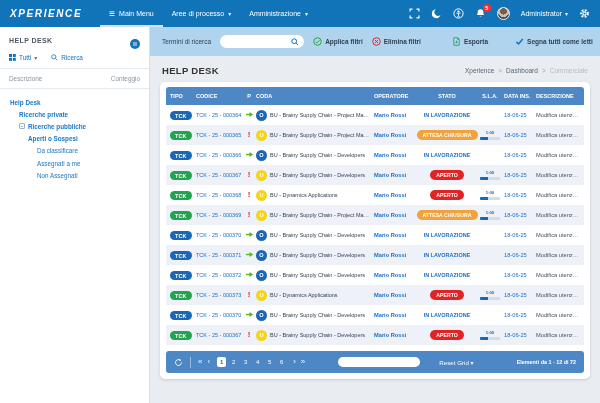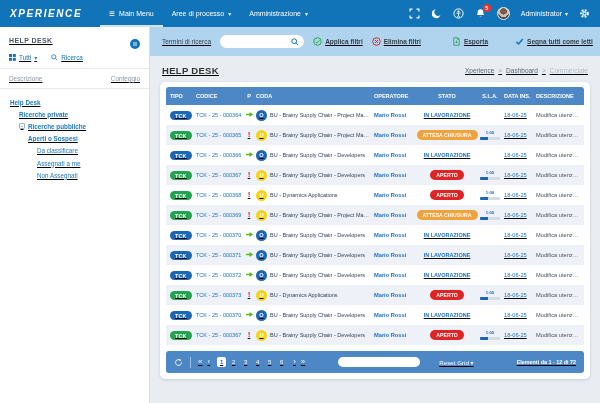--- a/index.html
+++ b/index.html
@@ -17,21 +17,21 @@
   .nav-right { margin-left:auto; display:flex; align-items:center; gap:11px; }
   .nav-ic { width:11px; height:11px; display:inline-flex; cursor:pointer; position:relative; }
   .nav-ic svg { width:100%; height:100%; }
   .badge { position:absolute; top:-4px; right:-5px; background:#e33; color:#fff; font-size:5px; font-weight:bold;
            min-width:8px; height:8px; border-radius:4px; display:flex; align-items:center; justify-content:center; padding:0 1px; }
   .avatar { width:13px; height:13px; border-radius:50%; cursor:pointer;
             background: radial-gradient(circle at 50% 30%, #7a5c48 0 34%, #c9bfb2 35% 60%, #4a4a56 61%); border:1px solid #e8eef5; }
   .user-name { font-size:7px; display:flex; align-items:center; gap:3px; cursor:pointer; }
 
   
-  .body-row { flex:1; display:flex; min-height:0;text-decoration:underline; }
+  .body-row { flex:1; display:flex; min-height:0; }
   .sidebar { width:150px; background:#fff; border-right:1px solid #d9dfe6; display:flex; flex-direction:column; }
   .side-head { display:flex; align-items:center; justify-content:space-between; padding:8px 9px 6px; }
   .side-title { font-size:7px; font-weight:bold; color:#4c5966; letter-spacing:.4px; }
   .side-menu-btn { width:10px; height:10px; cursor:pointer; }
   .side-filters { display:flex; gap:14px; padding:3px 9px 7px; color:#1173b8; font-size:6.4px; align-items:center; border-bottom:1px solid #e5eaef; }
   .sf { display:flex; align-items:center; gap:3px; cursor:pointer; }
   .sf svg { width:7px; height:7px; }
   .side-cols { display:flex; justify-content:space-between; padding:6px 9px; color:#8b96a2; font-size:6.4px; border-bottom:1px solid #e5eaef; }
   .side-cols span { cursor:pointer; }
   .tree { padding:7px 4px; font-size:6.3px; color:#1b78c4; }

